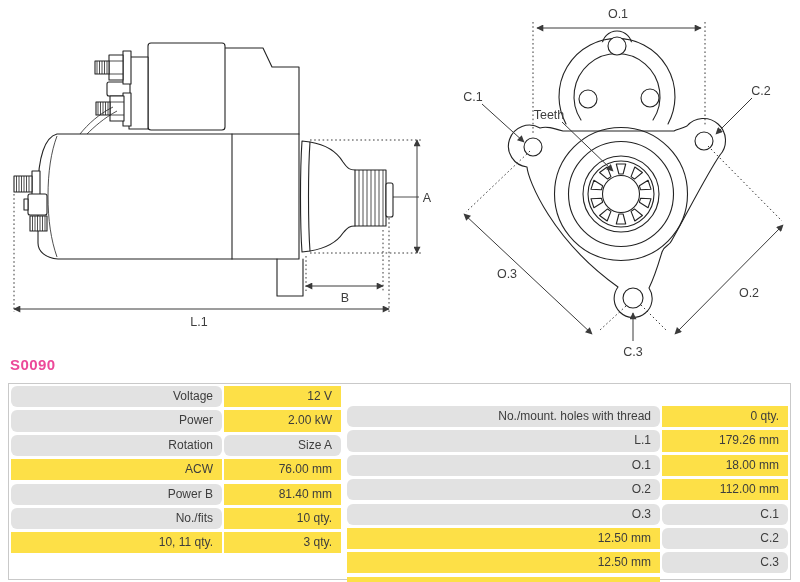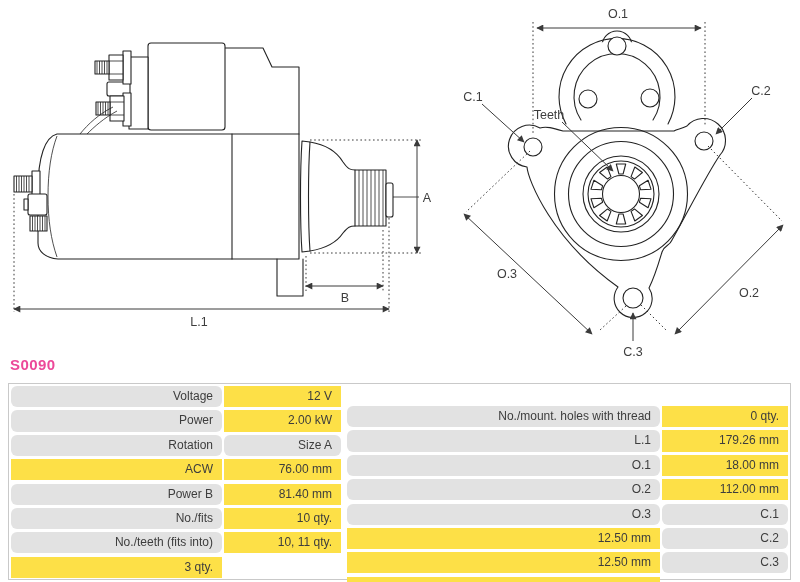--- a/index.html
+++ b/index.html
@@ -180,21 +180,20 @@
       <div class="cell label">Power</div>
       <div class="cell value">2.00 kW</div>
       <div class="cell label">Rotation</div>
       <div class="cell label">Size A</div>
       <div class="cell value">ACW</div>
       <div class="cell value">76.00 mm</div>
       <div class="cell label">Power B</div>
       <div class="cell value">81.40 mm</div>
       <div class="cell label">No./fits</div>
       <div class="cell value">10 qty.</div>
-      <div class="cell label">No./teeth (fits into)</div>
       <div class="cell value">10, 11 qty.</div>
       <div class="cell value">3 qty.</div>
     </div>
   <div class="spec-table right">
       <div class="cell label">No./mount. holes with thread</div>
       <div class="cell value">0 qty.</div>
       <div class="cell label">L.1</div>
       <div class="cell value">179.26 mm</div>
       <div class="cell label">O.1</div>
       <div class="cell value">18.00 mm</div>

